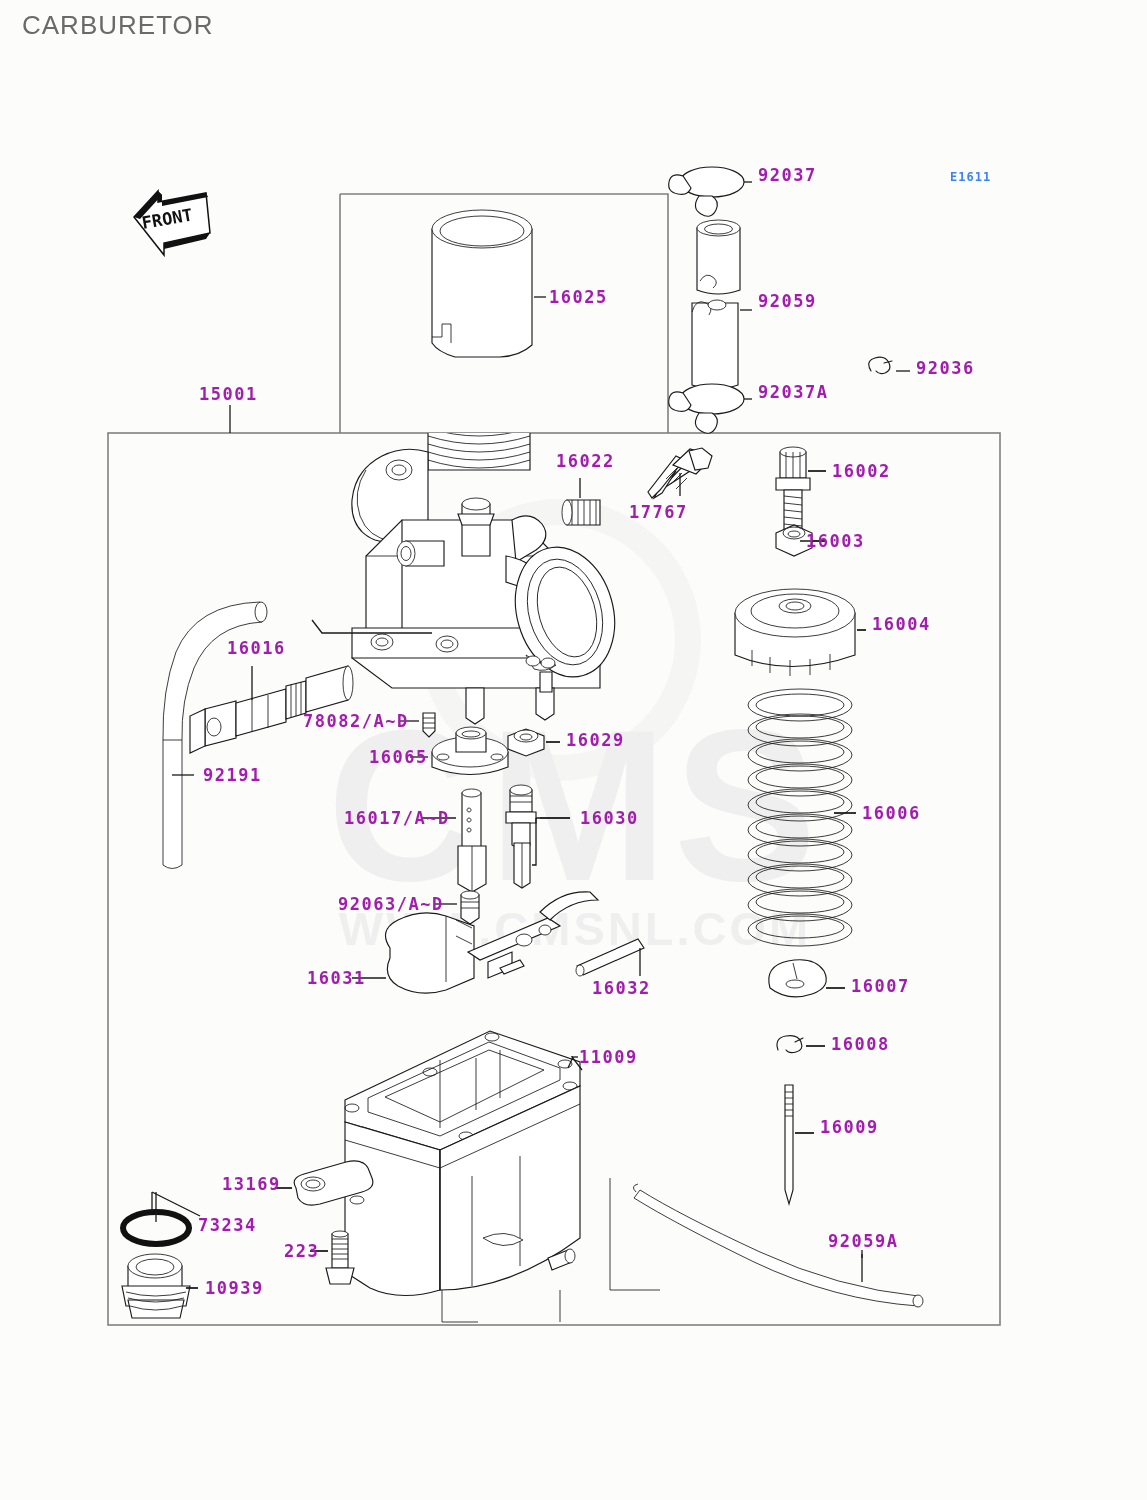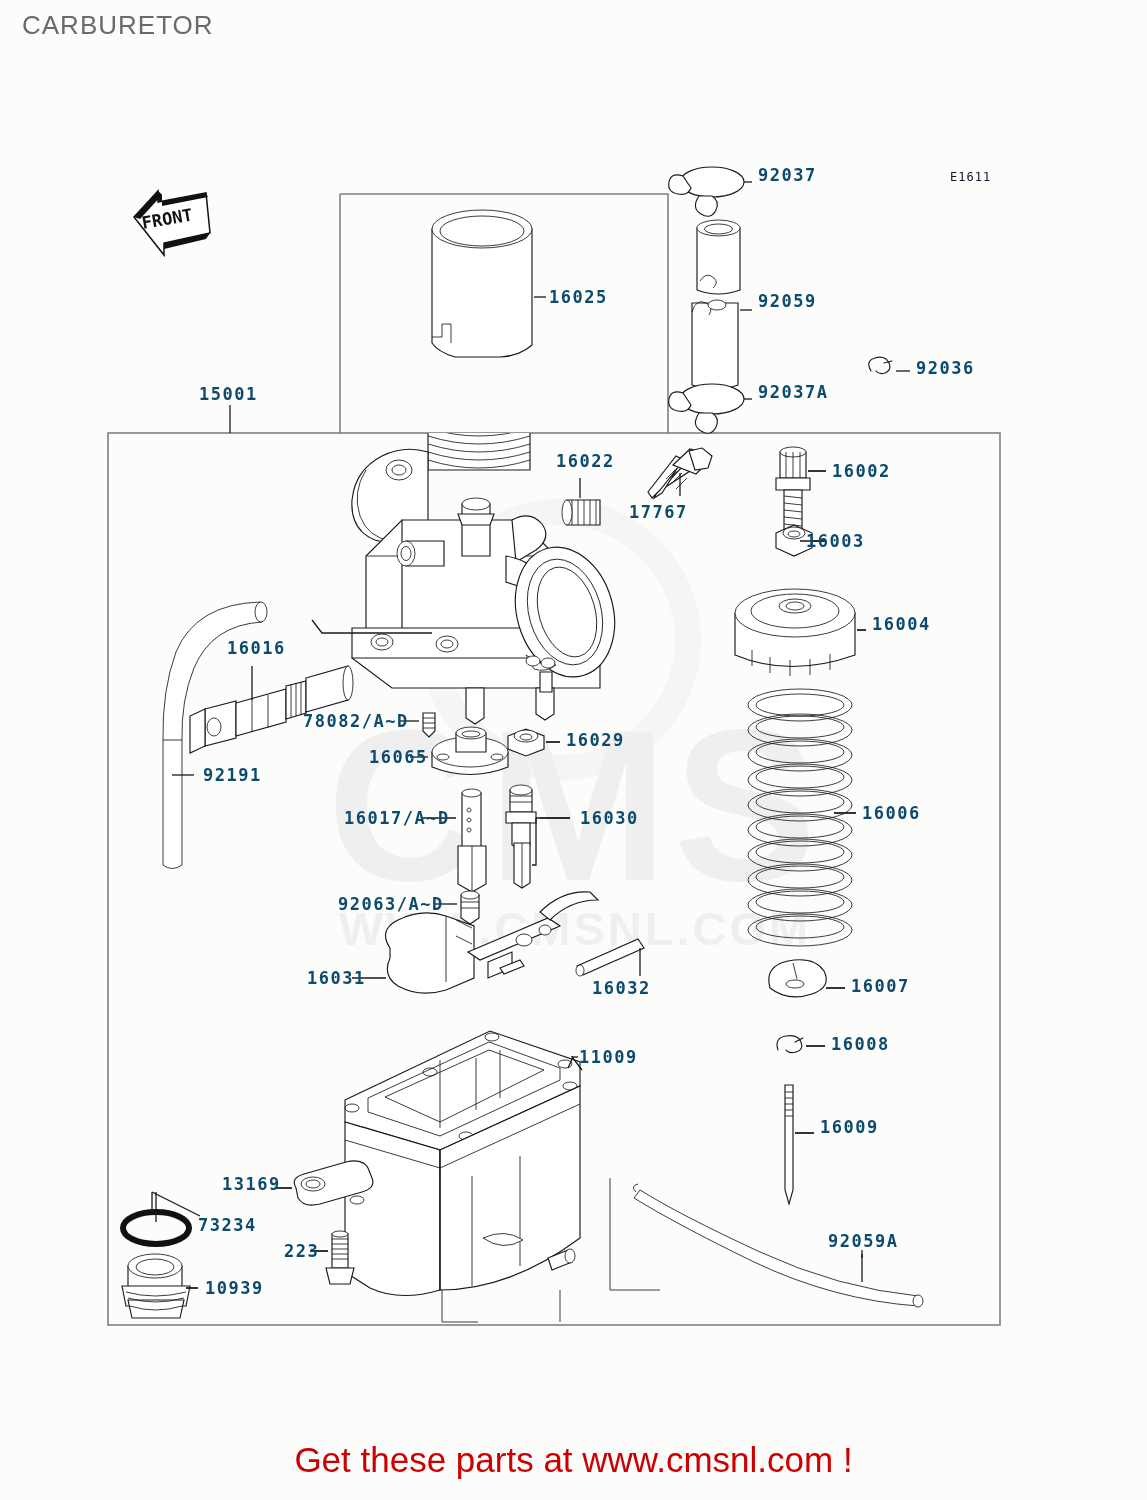--- a/index.html
+++ b/index.html
@@ -12,39 +12,39 @@
   #page{position:absolute;left:0;top:0;width:1147px;height:1284px;}
 
   .page-title{
     position:absolute;left:22px;top:10px;
     font-size:26px;letter-spacing:1px;color:#6a6a6a;
     font-family:"Liberation Sans", sans-serif;
     white-space:nowrap;
   }
   .diagram-id{
     position:absolute;left:950px;top:170px;
-    font-size:12px;font-weight:normal;color:#0f172a;
+    font-size:12px;font-weight:bold;color:#3b82f6;
     font-family:"DejaVu Sans Mono", monospace;
     letter-spacing:1px;
   }
   .footer-cta{
     position:absolute;left:0;top:1440px;width:1147px;
     text-align:center;
     font-size:35px;color:#cc0000;
     font-family:"Liberation Sans", sans-serif;
     white-space:nowrap;
   }
 
   
   svg#stage{position:absolute;left:0;top:0;width:1147px;height:1500px;}
 
   .lbl{
     position:absolute;
     font-family:"DejaVu Sans Mono", monospace;
-    font-size:17px;font-weight:bold;color:#0c4a6e;
+    font-size:17px;font-weight:bold;color:#a21caf;
     letter-spacing:1.5px;white-space:nowrap;
   }
 
   .front-badge{
     position:absolute;left:128px;top:183px;width:86px;height:82px;
   }
 </style>
 </head>
 <body>
 
@@ -588,14 +588,13 @@
       <div class="lbl" style="left: 579px; top: 1047px;">11009</div>
       <div class="lbl" style="left: 831px; top: 1034px;">16008</div>
       <div class="lbl" style="left: 820px; top: 1117px;">16009</div>
       <div class="lbl" style="left: 222px; top: 1174px;">13169</div>
       <div class="lbl" style="left: 198px; top: 1215px;">73234</div>
       <div class="lbl" style="left: 284px; top: 1241px;">223</div>
       <div class="lbl" style="left: 828px; top: 1231px;">92059A</div>
       <div class="lbl" style="left: 205px; top: 1278px;">10939</div>
     </div>
 
-  <div class="footer-cta">Get these parts at www.cmsnl.com !</div>
 </div>
 
 </body></html>

